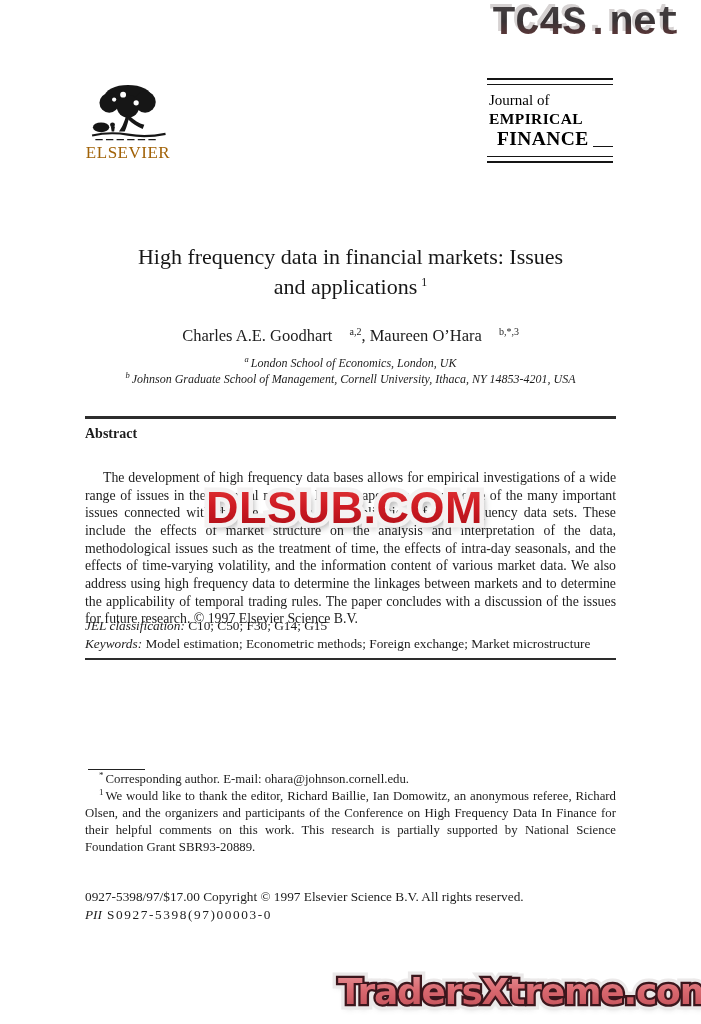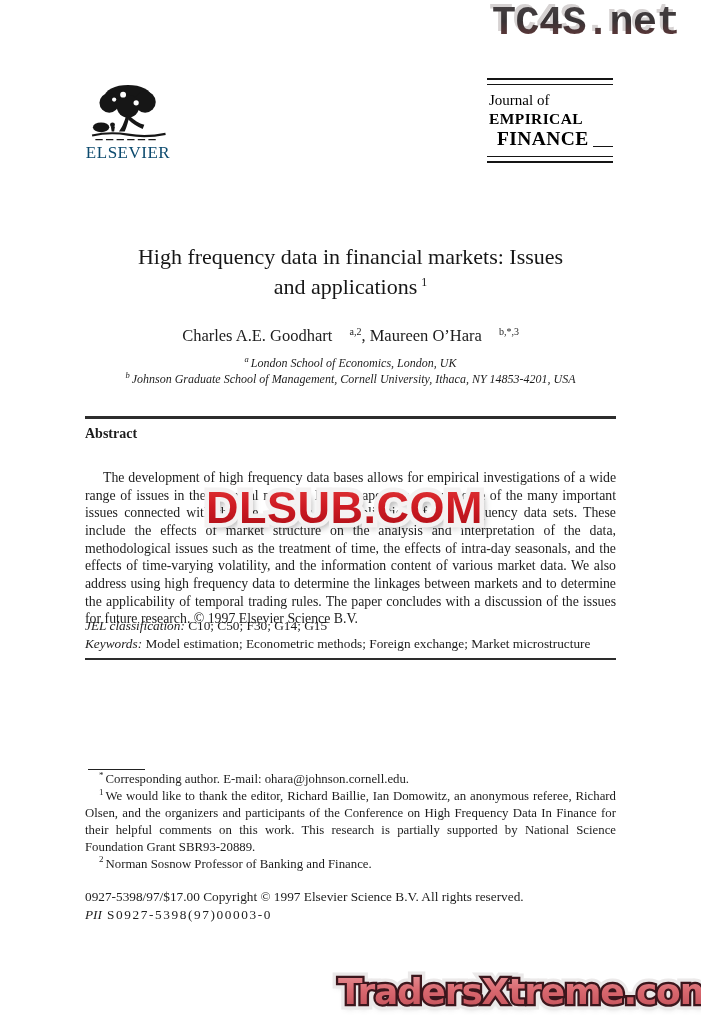--- a/index.html
+++ b/index.html
@@ -13,21 +13,21 @@
           font-weight:800;font-size:40px;letter-spacing:-0.5px;white-space:nowrap;}
   .wm-top .shade{position:absolute;left:-3px;top:-3px;color:#d6d2d2;}
   .wm-top .grad{position:relative;
           background:linear-gradient(180deg,#4a4547 0%,#393436 45%,#5f3738 80%,#744040 100%);
           -webkit-background-clip:text;background-clip:text;
           color:transparent;-webkit-text-fill-color:transparent;}
 
   
   .elsevier{position:absolute;left:84px;top:80px;width:88px;text-align:center;}
   .elsevier svg{display:block;margin:0 auto;}
-  .elsevier-name{font-size:17px;letter-spacing:0.5px;margin-top:1px;color:#0c4a6e;}
+  .elsevier-name{font-size:17px;letter-spacing:0.5px;margin-top:1px;color:#a16207;}
 
   
   .jbox{position:absolute;left:487px;top:78px;width:126px;color:#000000;}
   .jbox .dr-top{height:4px;border-top:2.5px solid #151515;border-bottom:1.3px solid #151515;margin-bottom:7px;}
   .jbox .dr-bot{height:4px;border-top:1.3px solid #151515;border-bottom:2.5px solid #151515;margin-top:6px;}
   .jbox .l1{font-size:15px;margin-left:2px;}
   .jbox .l2{font-size:15.5px;letter-spacing:0.4px;margin:1px 0 0 2px;font-weight:600;}
   .jbox .l3row{display:flex;align-items:flex-end;margin-left:10px;}
   .jbox .l3{font-size:19.5px;font-weight:600;letter-spacing:0.4px;}
   .jbox .ext{flex:1;border-bottom:1.6px solid #151515;margin:0 0 3px 4px;}
@@ -168,21 +168,20 @@
     <span class="ital">Keywords:</span>
     <span>Model estimation; Econometric methods; Foreign exchange; Market microstructure</span>
   </div>
 
   <div class="rule-b"></div>
 
   <div class="fn-rule"></div>
   <div class="fns">
     <p><sup>*</sup><span>Corresponding author. E-mail: ohara@johnson.cornell.edu.</span></p>
     <p><sup>1</sup><span>We would like to thank the editor, Richard Baillie, Ian Domowitz, an anonymous referee, Richard Olsen, and the organizers and participants of the Conference on High Frequency Data In Finance for their helpful comments on this work. This research is partially supported by National Science Foundation Grant SBR93-20889.</span></p>
-    <p><sup>2</sup><span>Norman Sosnow Professor of Banking and Finance.</span></p>
   </div>
 
   <div class="imprint">
     <div>0927-5398/97/$17.00 Copyright © 1997 Elsevier Science B.V. All rights reserved.</div>
     <div><span class="pii-label">PII</span><span class="pii-value">S0927-5398(97)00003-0</span></div>
   </div>
 
   <div class="wm-mid">
     <span class="stroke">DLSUB.COM</span>
     <span class="fill">DLSUB.COM</span>

